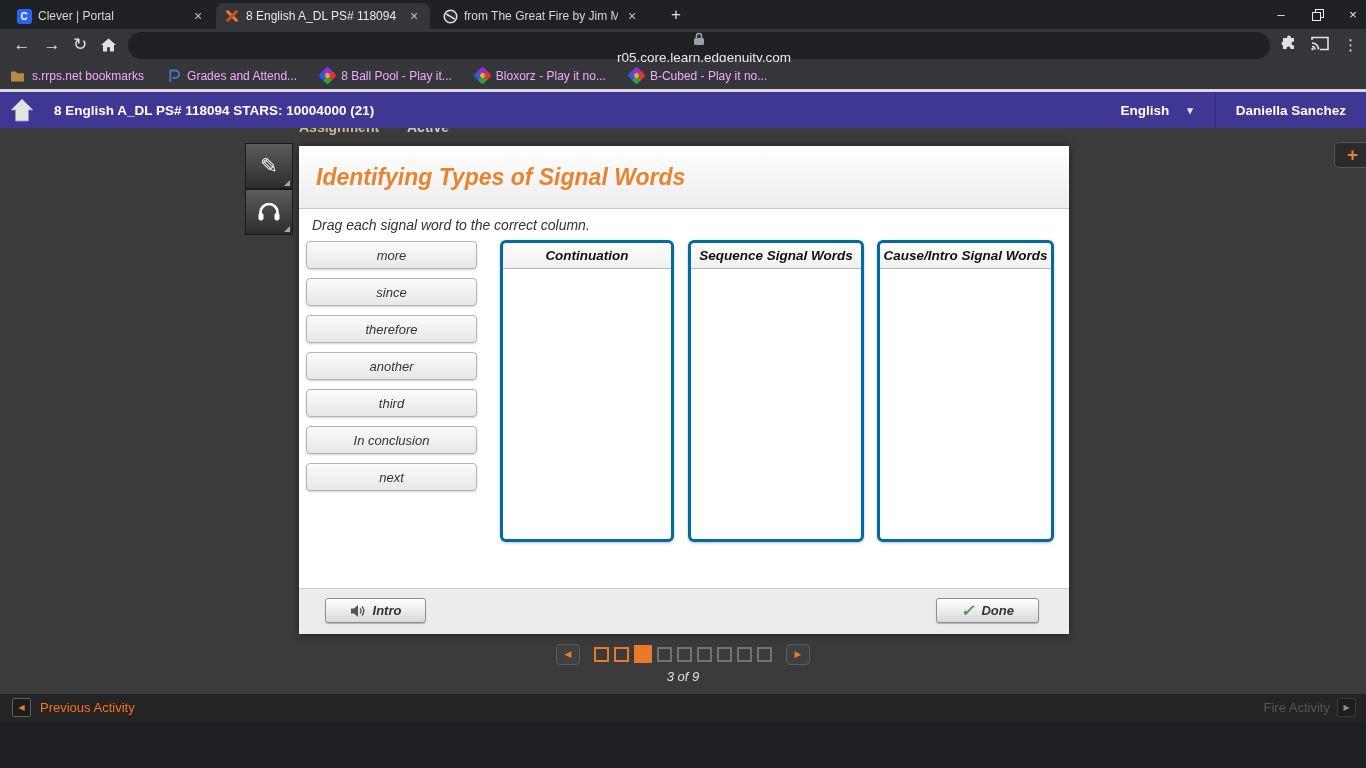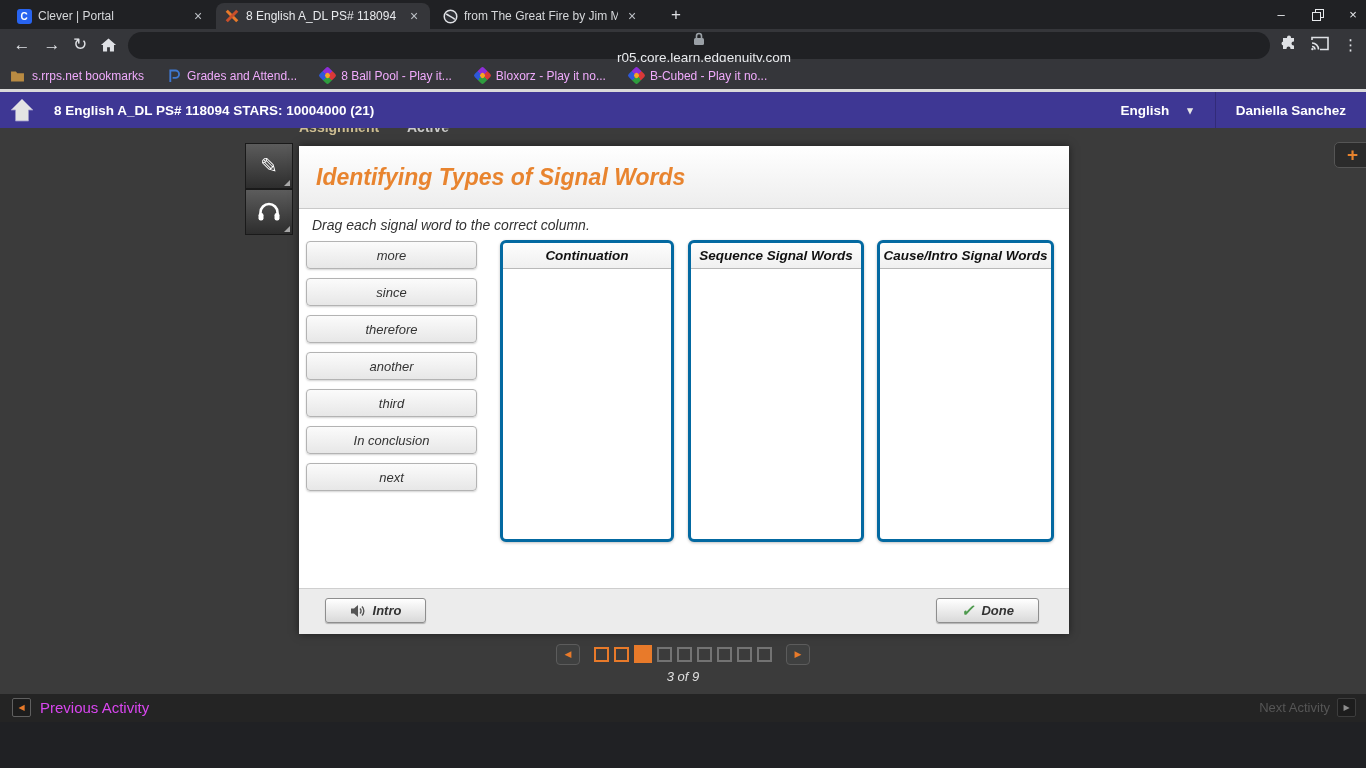--- a/index.html
+++ b/index.html
@@ -120,21 +120,21 @@
   .page-label { position:absolute; top:669px; left:0; width:100%; text-align:center; color:#e0e0e0;
                 font-style:italic; font-size:13px; }
 
   
   .activity-bar { position:absolute; top:694px; left:0; width:100%; height:28px; background:#242424; }
   .act-btn { position:absolute; top:4px; width:19px; height:19px; background:#1d1d1d;
              border:1px solid #606060; border-radius:2px; display:flex; align-items:center;
              justify-content:center; font-size:8px; }
   .prev-btn { left:12px; color:#e87a2a; }
   .next-btn { left:1337px; color:#8d8d8d; border-color:#3d3d3d; }
-  .prev-label { position:absolute; left:40px; top:0; line-height:28px; color:#d946ef; font-size:15px; }
+  .prev-label { position:absolute; left:40px; top:0; line-height:28px; color:#f97316; font-size:13px; }
   .next-label { position:absolute; right:36px; top:0; line-height:28px; color:#565656; font-size:13px; }
 
   
   .shelf { position:absolute; top:722px; left:0; width:100%; height:46px; background:#202124; }
 </style>
 </head>
 <body>
 
 <div class="screen">
 
@@ -321,21 +321,21 @@
     <span class="sq unvisited"></span>
     <span class="sq unvisited"></span>
     <span class="sq unvisited"></span>
     <div class="pager-arrow right">▶</div>
   </div>
   <div class="page-label">3 of 9</div>
 
   <div class="activity-bar">
     <div class="act-btn prev-btn">◀</div>
     <div class="prev-label">Previous Activity</div>
-    <div class="next-label">Next Activity</div>
+    <div class="next-label">Fire Activity</div>
     <div class="act-btn next-btn">▶</div>
   </div>
 
   <div class="shelf">
     
     
     
     
     
     

